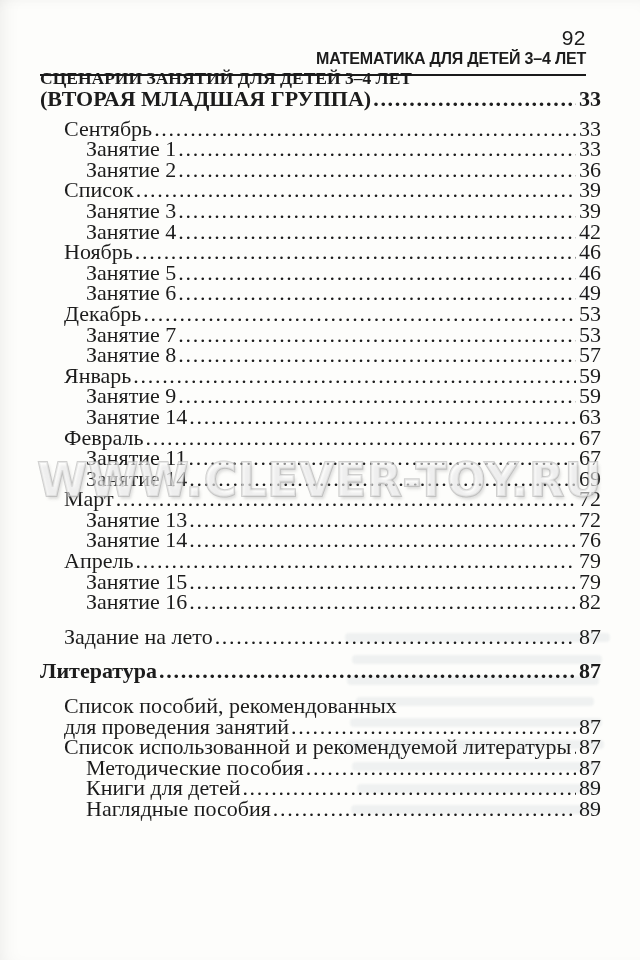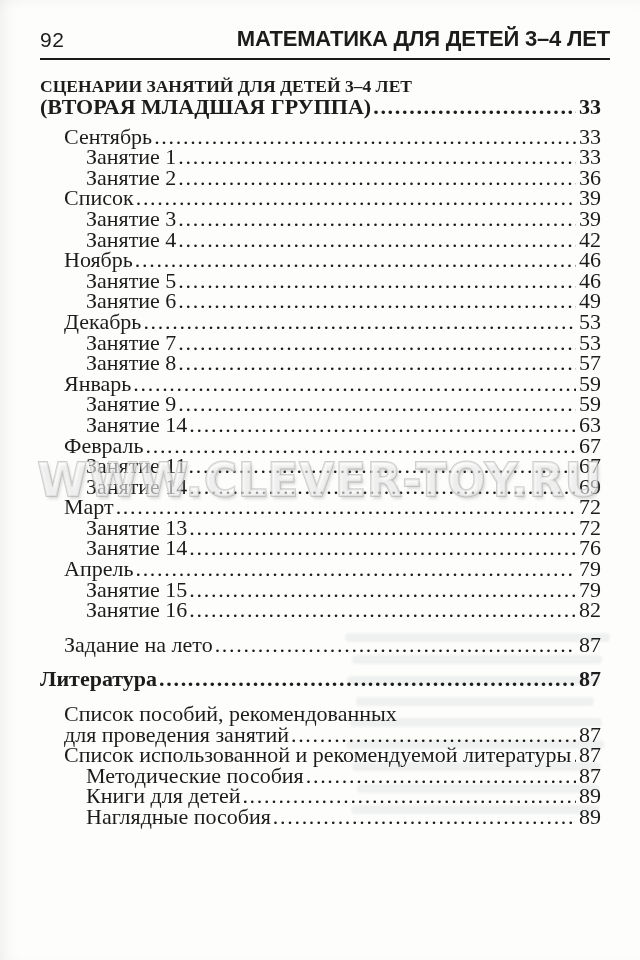--- a/index.html
+++ b/index.html
@@ -11,33 +11,34 @@
   .page {
     position: relative;
     width: 640px; height: 960px;
     background: #fdfdfb;
     overflow: hidden;
     color: #1c1c1c;
     box-shadow: inset 14px 0 22px -16px rgba(0,0,0,0.10), inset 0 10px 18px -14px rgba(0,0,0,0.06);
   }
   
   .header {
-    position: absolute; left: 40px; right: 30px; top: 26px;
+    position: absolute; left: 40px; right: 54px; top: 26px;
     display: flex; justify-content: space-between; align-items: flex-end;
     border-bottom: 2.5px solid #1b1b1b;
     padding-bottom: 6px;
     font-family: "Liberation Sans", "DejaVu Sans", sans-serif;
     z-index: 2;
+    flex-direction: column;
   }
   .page-number { font-size: 21px; font-weight: 400; letter-spacing: 0.5px; }
-  .running-title { font-size: 22px; font-weight: 700; letter-spacing: -0.2px; }
+  .running-title { font-size: 16px; font-weight: 700; letter-spacing: -0.2px; }
 
   
   .toc {
-    position: absolute; left: 40px; right: 39px; top: 76px;
+    position: absolute; left: 40px; right: 39px; top: 68px;
     z-index: 1;
   }
   .toc-heading { font-weight: 700; font-size: 17.5px; line-height: 21px; }
   .row {
     display: flex; align-items: baseline;
     font-size: 22px; line-height: 20.6px;
     white-space: nowrap;
   }
   .row .label { flex: none; }
   .leader {

